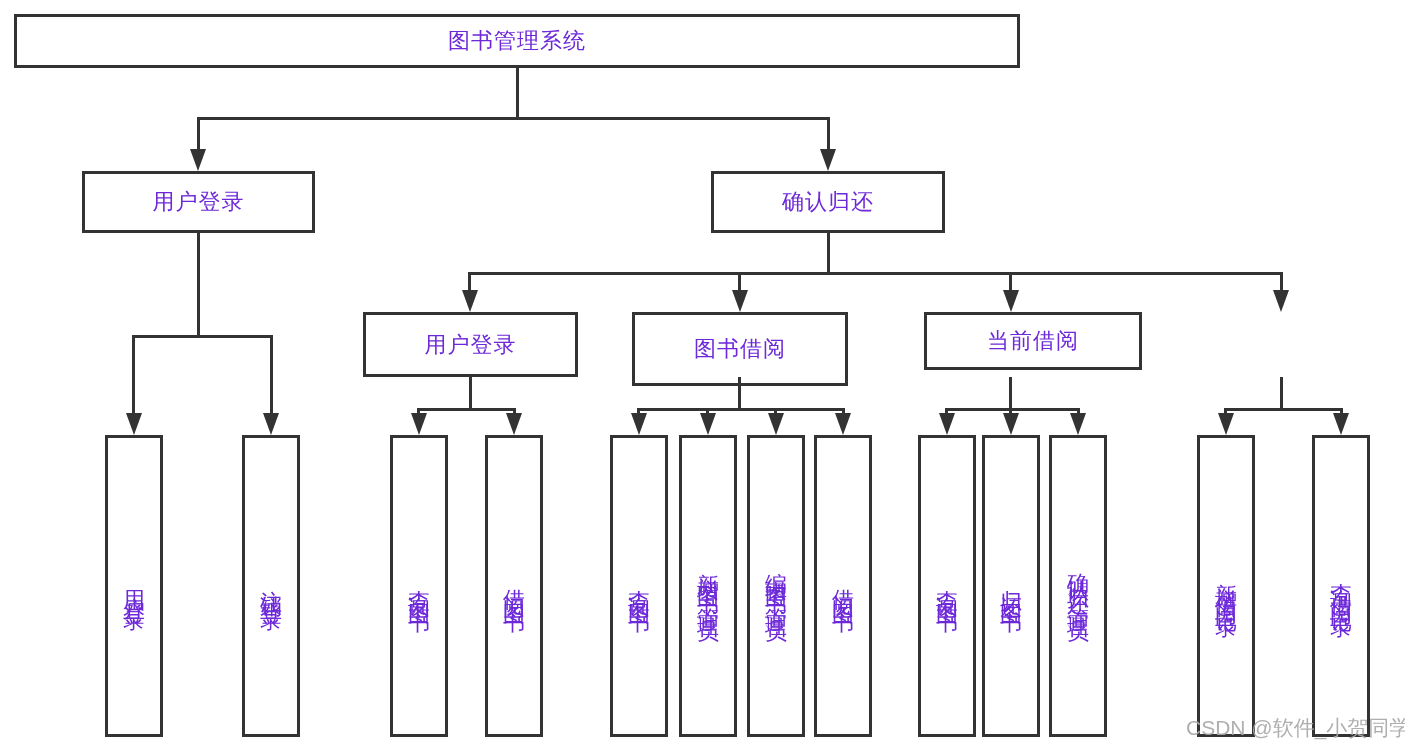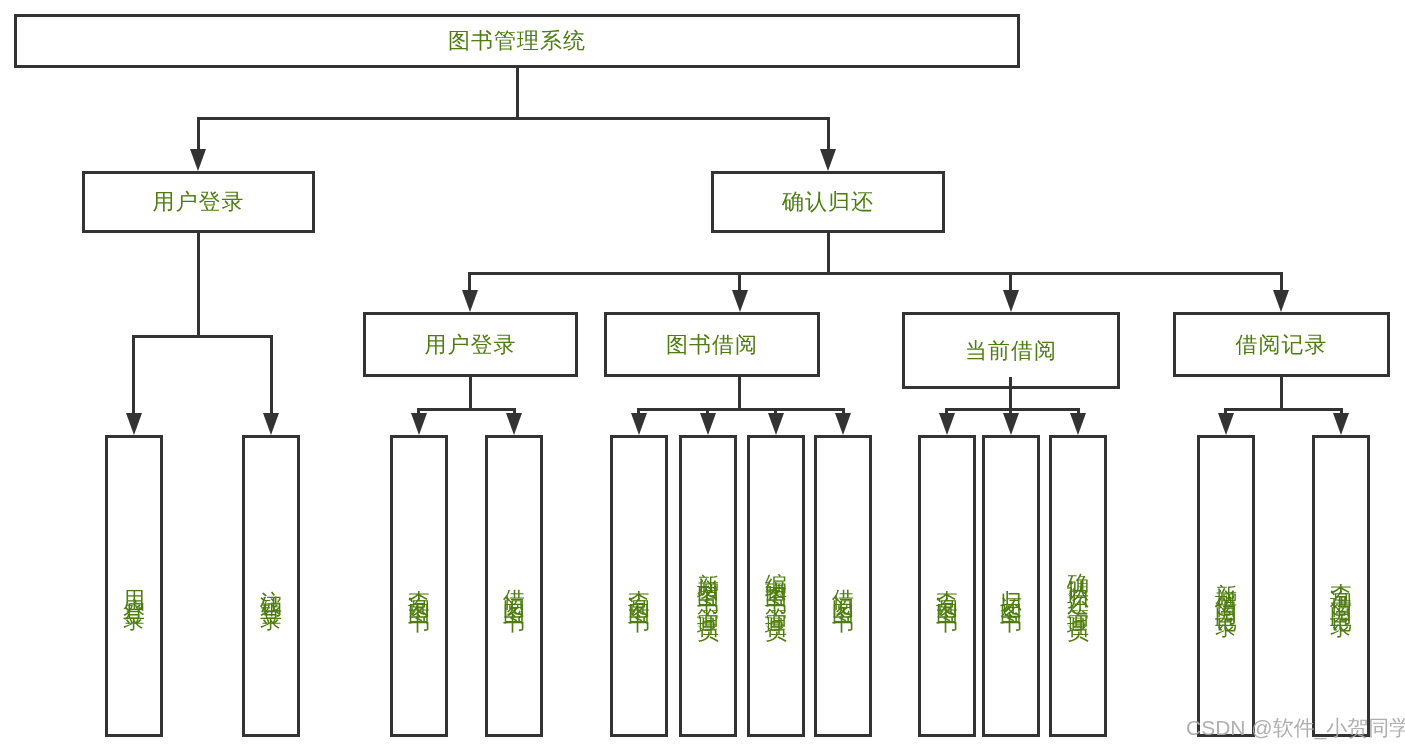--- a/index.html
+++ b/index.html
@@ -2,21 +2,21 @@
 <html><head>
 <meta charset="utf-8">
 <style>
   html,body{margin:0;padding:0;background:#ffffff;}
   #canvas{
     position:relative;width:1405px;height:747px;background:#ffffff;
     font-family:"Liberation Sans","DejaVu Sans",sans-serif;overflow:hidden;
   }
   .box{
     position:absolute;box-sizing:border-box;background:#ffffff;
-    border:3px solid #333333;color:#4d7c0f;
+    border:3px solid #333333;color:#6d28d9;
     display:flex;align-items:center;justify-content:center;
     font-size:22px;letter-spacing:1px;
   }
   .vbox span{
     writing-mode:vertical-rl;text-orientation:mixed;
     letter-spacing:7px;font-size:22px;line-height:1;
   }
   .hline,.vline{position:absolute;background:#333333;}
   .hline{height:3px;}
   .vline{width:3px;}
@@ -67,28 +67,25 @@
   <div class="vline" style="left:1009px;top:272px;height:20px"></div>
   <div class="vline" style="left:1280px;top:272px;height:20px"></div>
   <div class="arrow" style="left:462px;top:290px"></div>
   <div class="arrow" style="left:732px;top:290px"></div>
   <div class="arrow" style="left:1003px;top:290px"></div>
   <div class="arrow" style="left:1273px;top:290px"></div>
 
   <div class="box" style="left:363px;top:312px;width:215px;height:65px">
     <span>用户登录</span>
   </div>
-  <div class="box" style="left:604px;top:312px;width:216px;height:65px">
+  <div class="box" style="left:632px;top:312px;width:216px;height:74px">
     <span>图书借阅</span>
   </div>
-  <div class="box" style="left:902px;top:312px;width:218px;height:77px">
+  <div class="box" style="left:924px;top:312px;width:218px;height:58px">
     <span>当前借阅</span>
-  </div>
-  <div class="box" style="left:1173px;top:312px;width:217px;height:65px">
-    <span>借阅记录</span>
   </div>
 
   <div class="vline" style="left:469px;top:377px;height:31px"></div>
   <div class="hline" style="left:417px;top:408px;width:99px"></div>
   <div class="vline" style="left:417px;top:408px;height:8px"></div>
   <div class="vline" style="left:513px;top:408px;height:8px"></div>
   <div class="arrow" style="left:411px;top:413px"></div>
   <div class="arrow" style="left:506px;top:413px"></div>
 
   <div class="vline" style="left:738px;top:377px;height:31px"></div>

